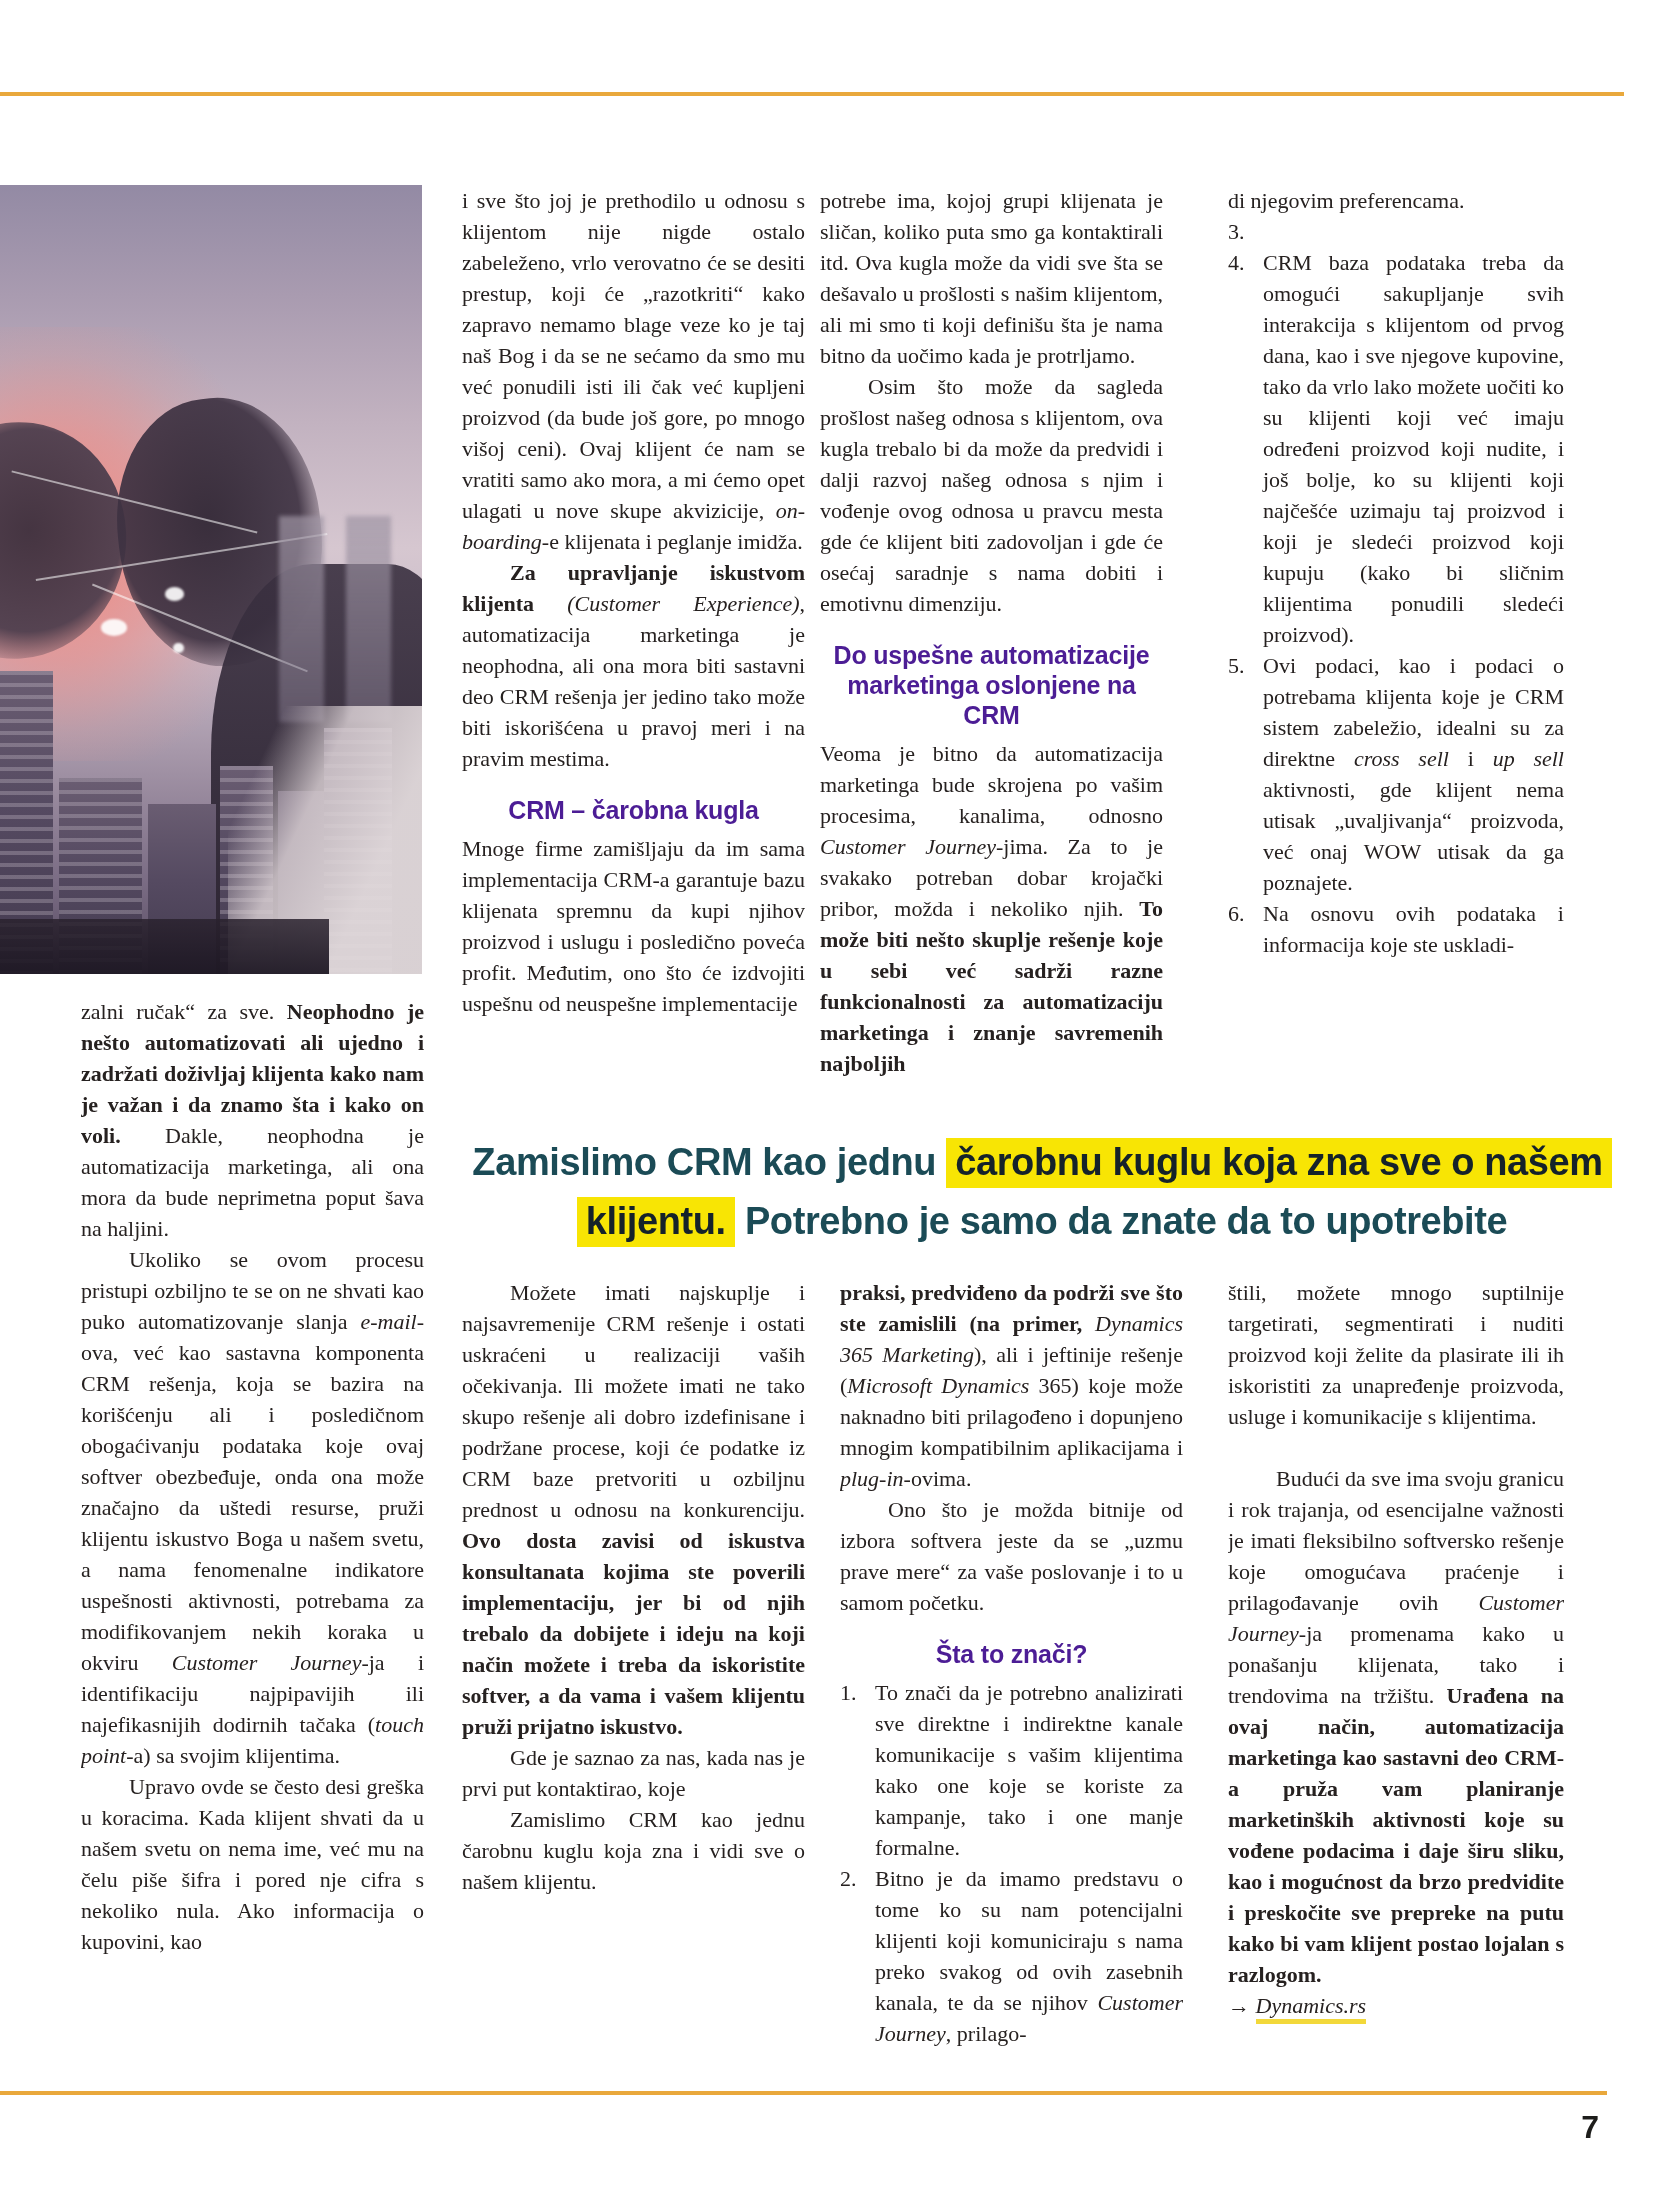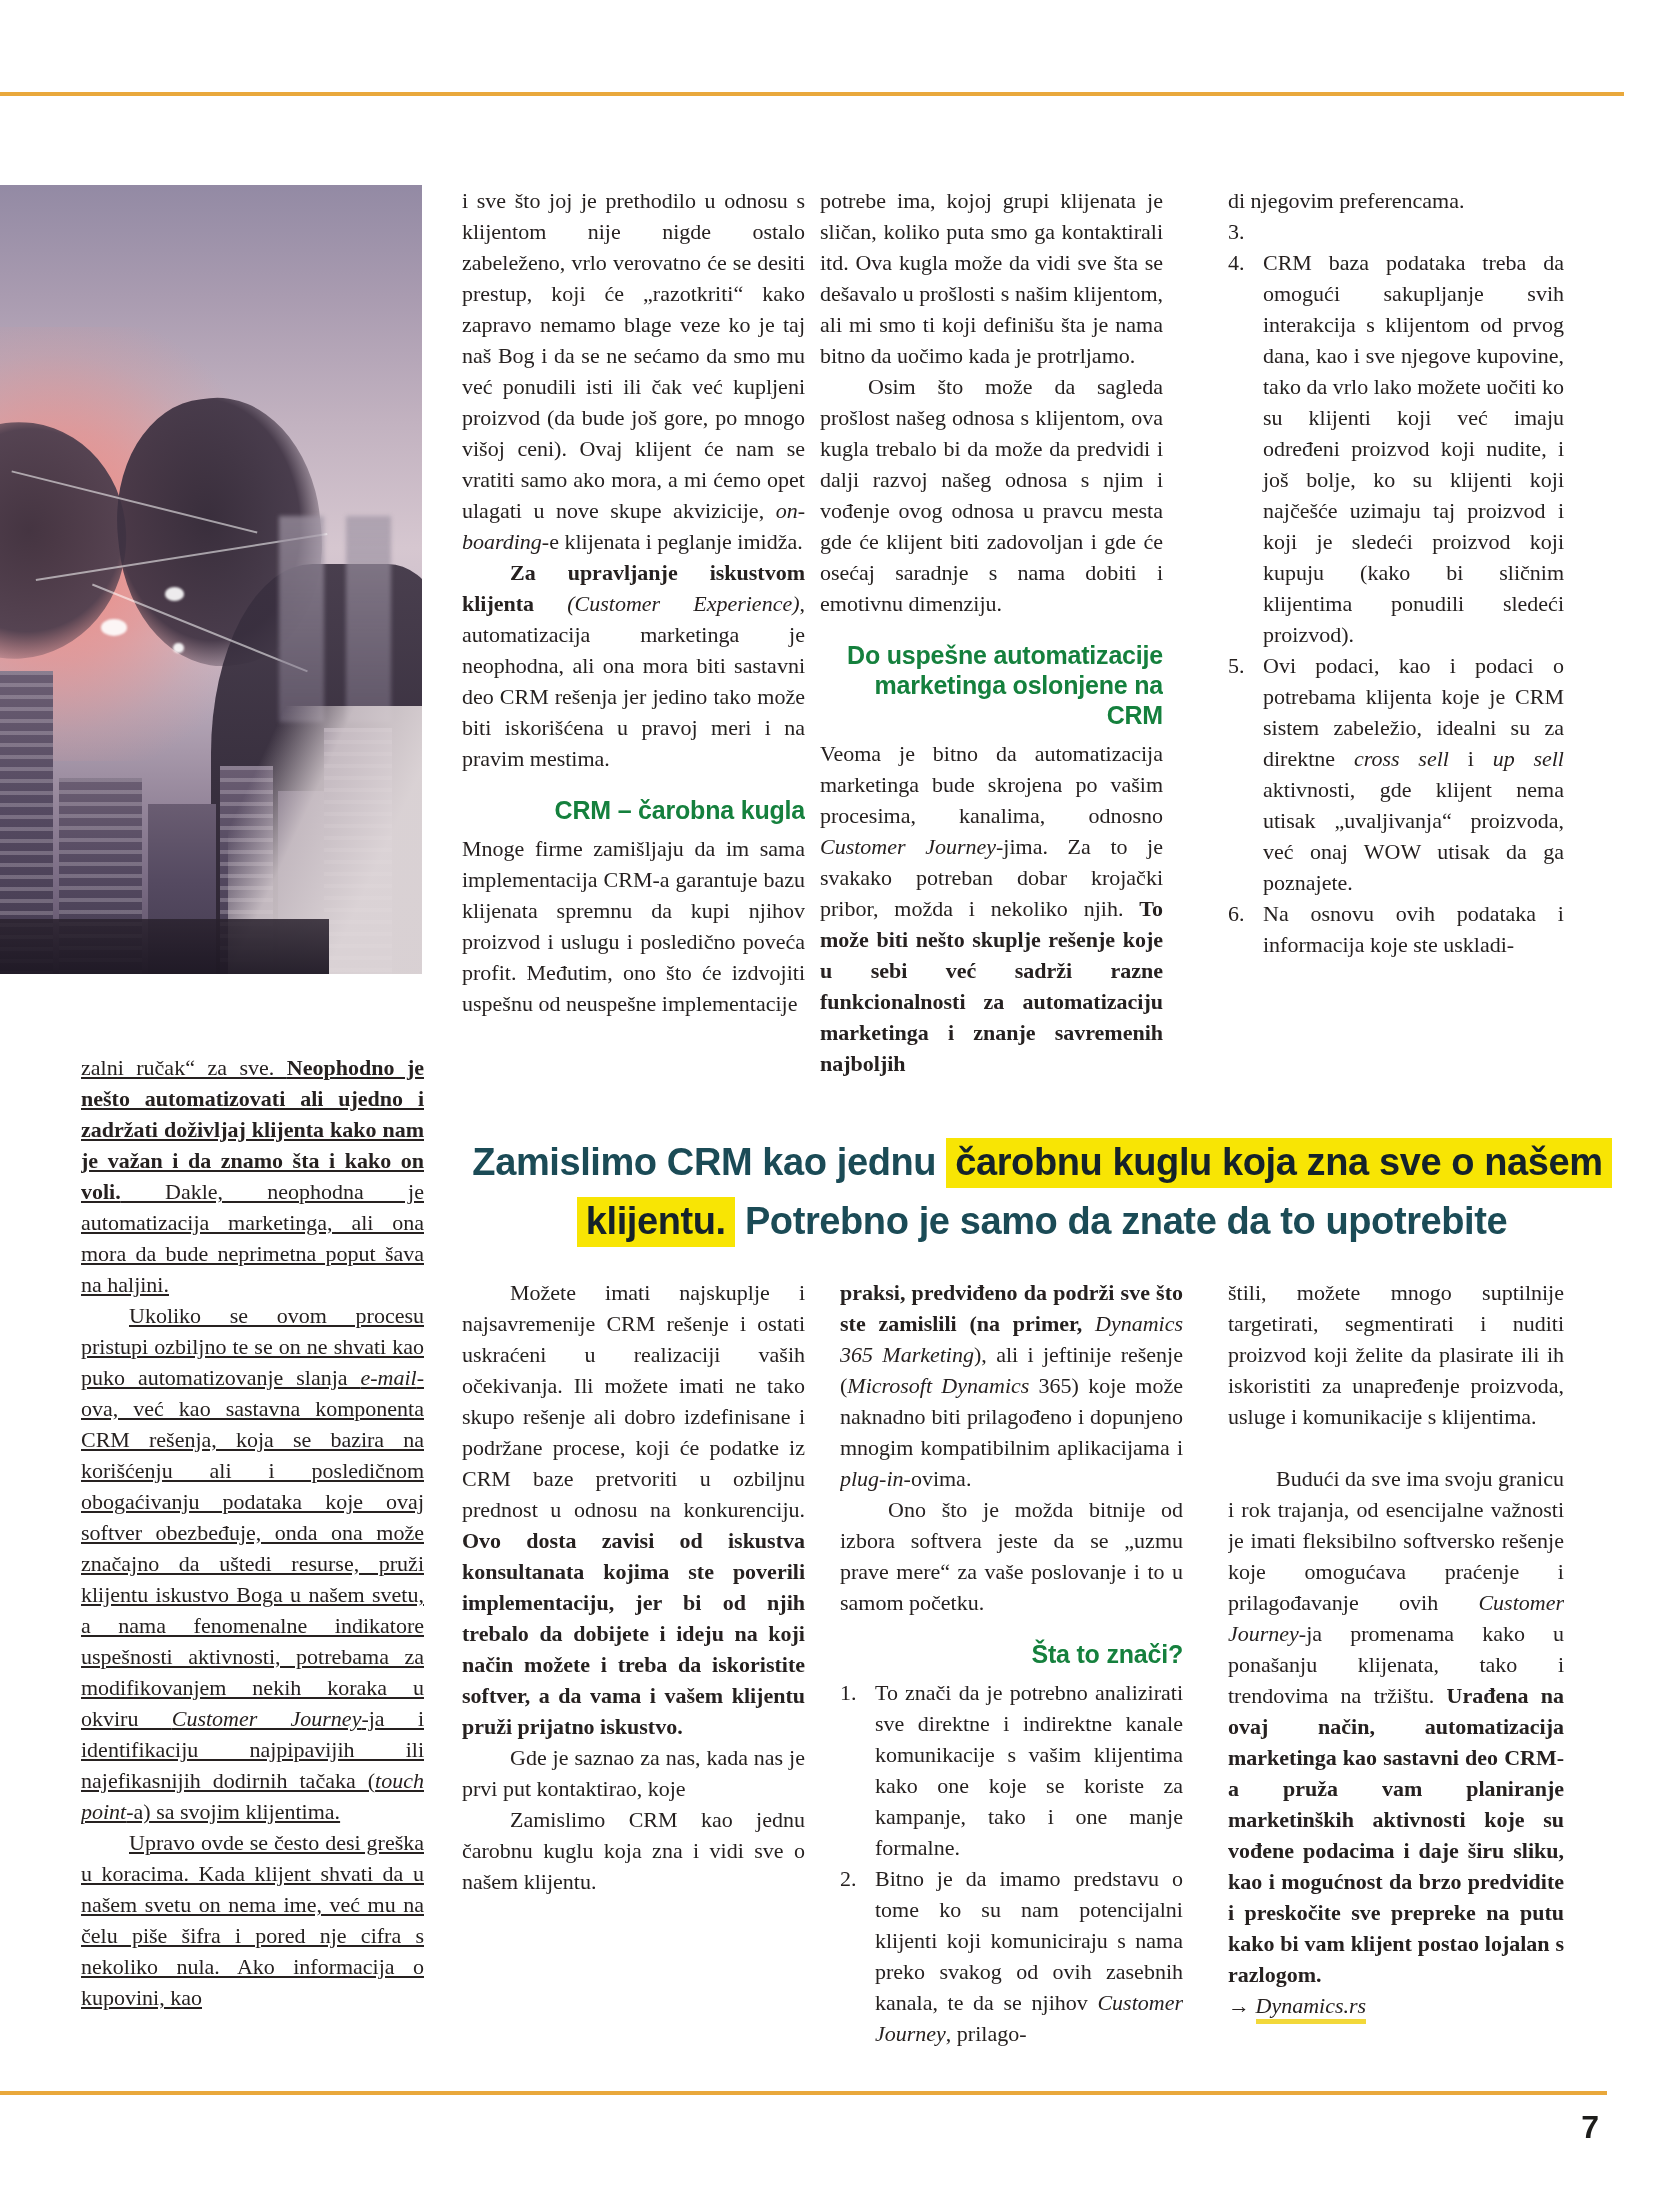--- a/index.html
+++ b/index.html
@@ -53,33 +53,33 @@
   .ph-tower1,.ph-tower2{position:absolute;width:45px;height:26%;top:42%;
     background:linear-gradient(180deg,rgba(160,150,165,.7),rgba(130,120,140,.5));filter:blur(2.3px);}
   .ph-tower1{left:66%;}
   .ph-tower2{left:82%;}
   .ph-road{position:absolute;right:0;bottom:0;width:46%;height:34%;
     background:linear-gradient(115deg,rgba(210,200,205,0) 18%,rgba(214,204,208,.85) 40%,rgba(226,218,220,.95) 70%);}
   .ph-bottom{position:absolute;left:0;bottom:0;width:78%;height:7%;
     background:linear-gradient(180deg,rgba(42,34,46,.85),rgba(30,24,36,.95));}
   
   .col{position:absolute;text-align:justify;font-size:22px;line-height:31px;overflow:hidden;}
-  .col-1{left:81px;top:1052px;width:343px;height:1071px;text-decoration:underline;}
+  .col-1{left:81px;top:996px;width:343px;height:1071px;}
   .c2a{left:462px;top:185px;width:343px;height:943px;}
   .c3a{left:820px;top:185px;width:343px;height:943px;}
   .c4a{left:1228px;top:185px;width:336px;height:943px;}
   .c2b{left:462px;top:1277px;width:343px;height:812px;}
   .c3b{left:840px;top:1277px;width:343px;height:812px;}
   .c4b{left:1228px;top:1277px;width:336px;height:812px;}
   .col p{margin:0;}
   .col p.ind{text-indent:48px;}
   .col p.sp{margin-top:31px;}
   .col h2{
     font:700 25px/30px "Liberation Sans",sans-serif;letter-spacing:-0.2px;
-    margin:21px 0 7.5px;color:#15803d;text-align:right;
+    margin:21px 0 7.5px;color:#4c1d95;text-align:center;
   }
   .li{display:flex;}
   .li .num{flex:0 0 35px;}
   .li .txt{flex:1;text-align:justify;}
   .cont{margin-left:35px;}
   .b{font-weight:700;}
   .i{font-style:italic;}
   .ext{font-style:italic;border-bottom:5.3px solid #F2D83A;padding-bottom:0.8px;}
   
   .quote{

